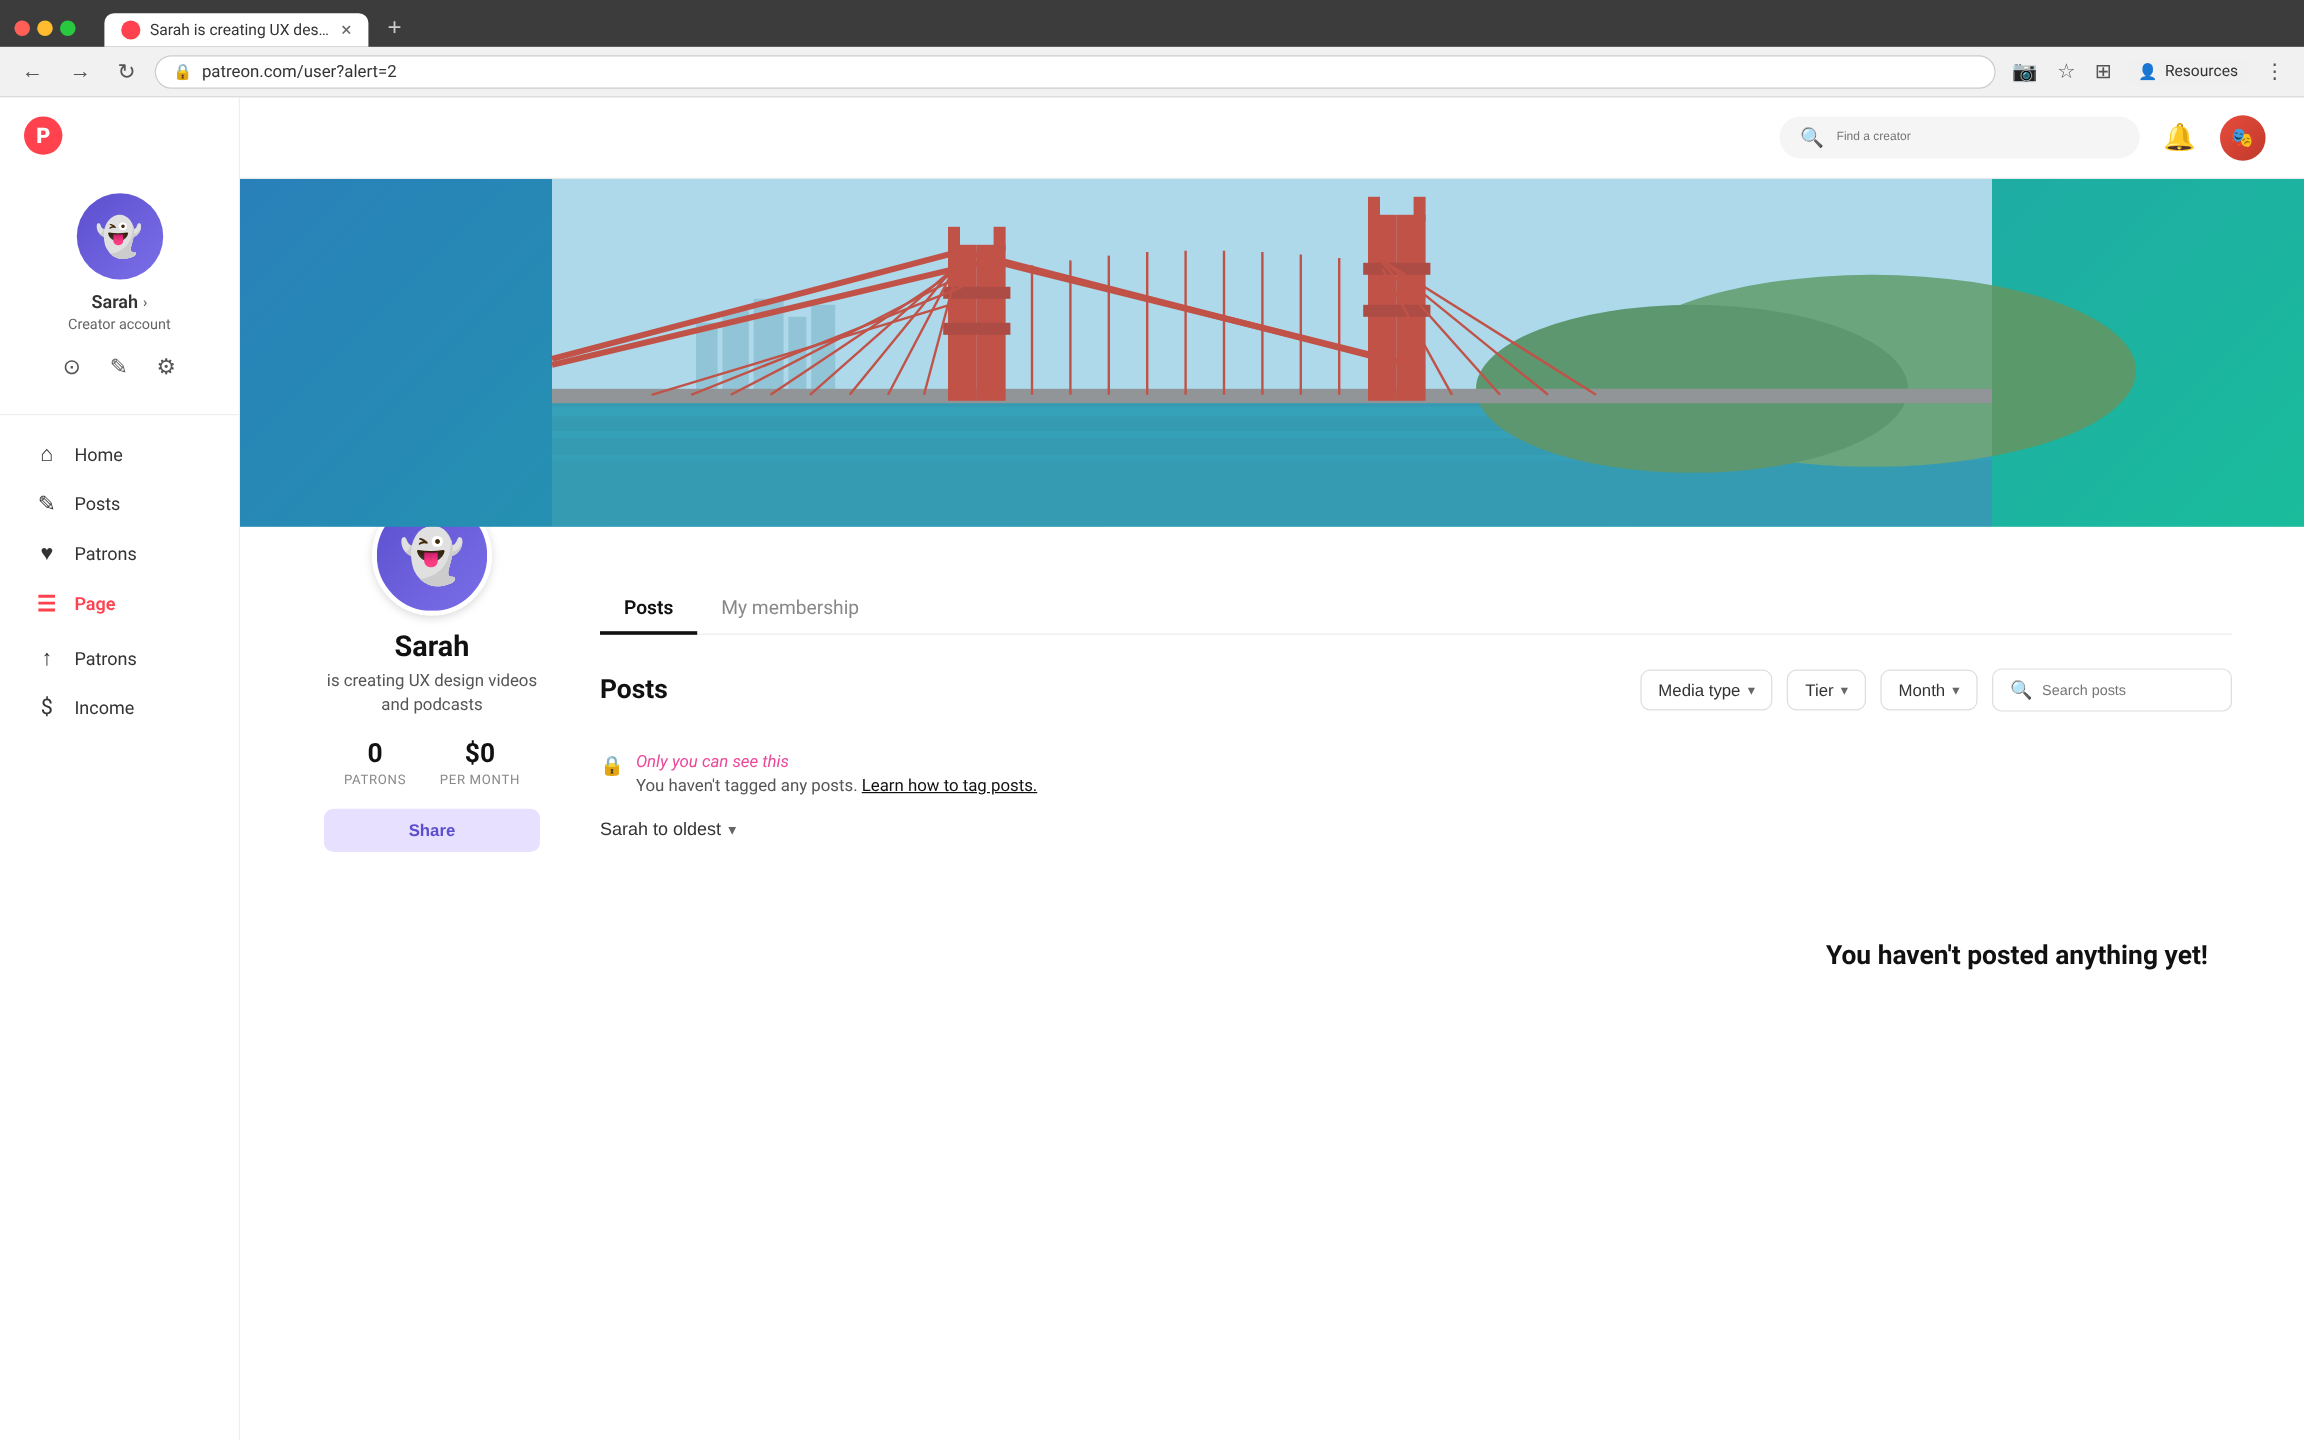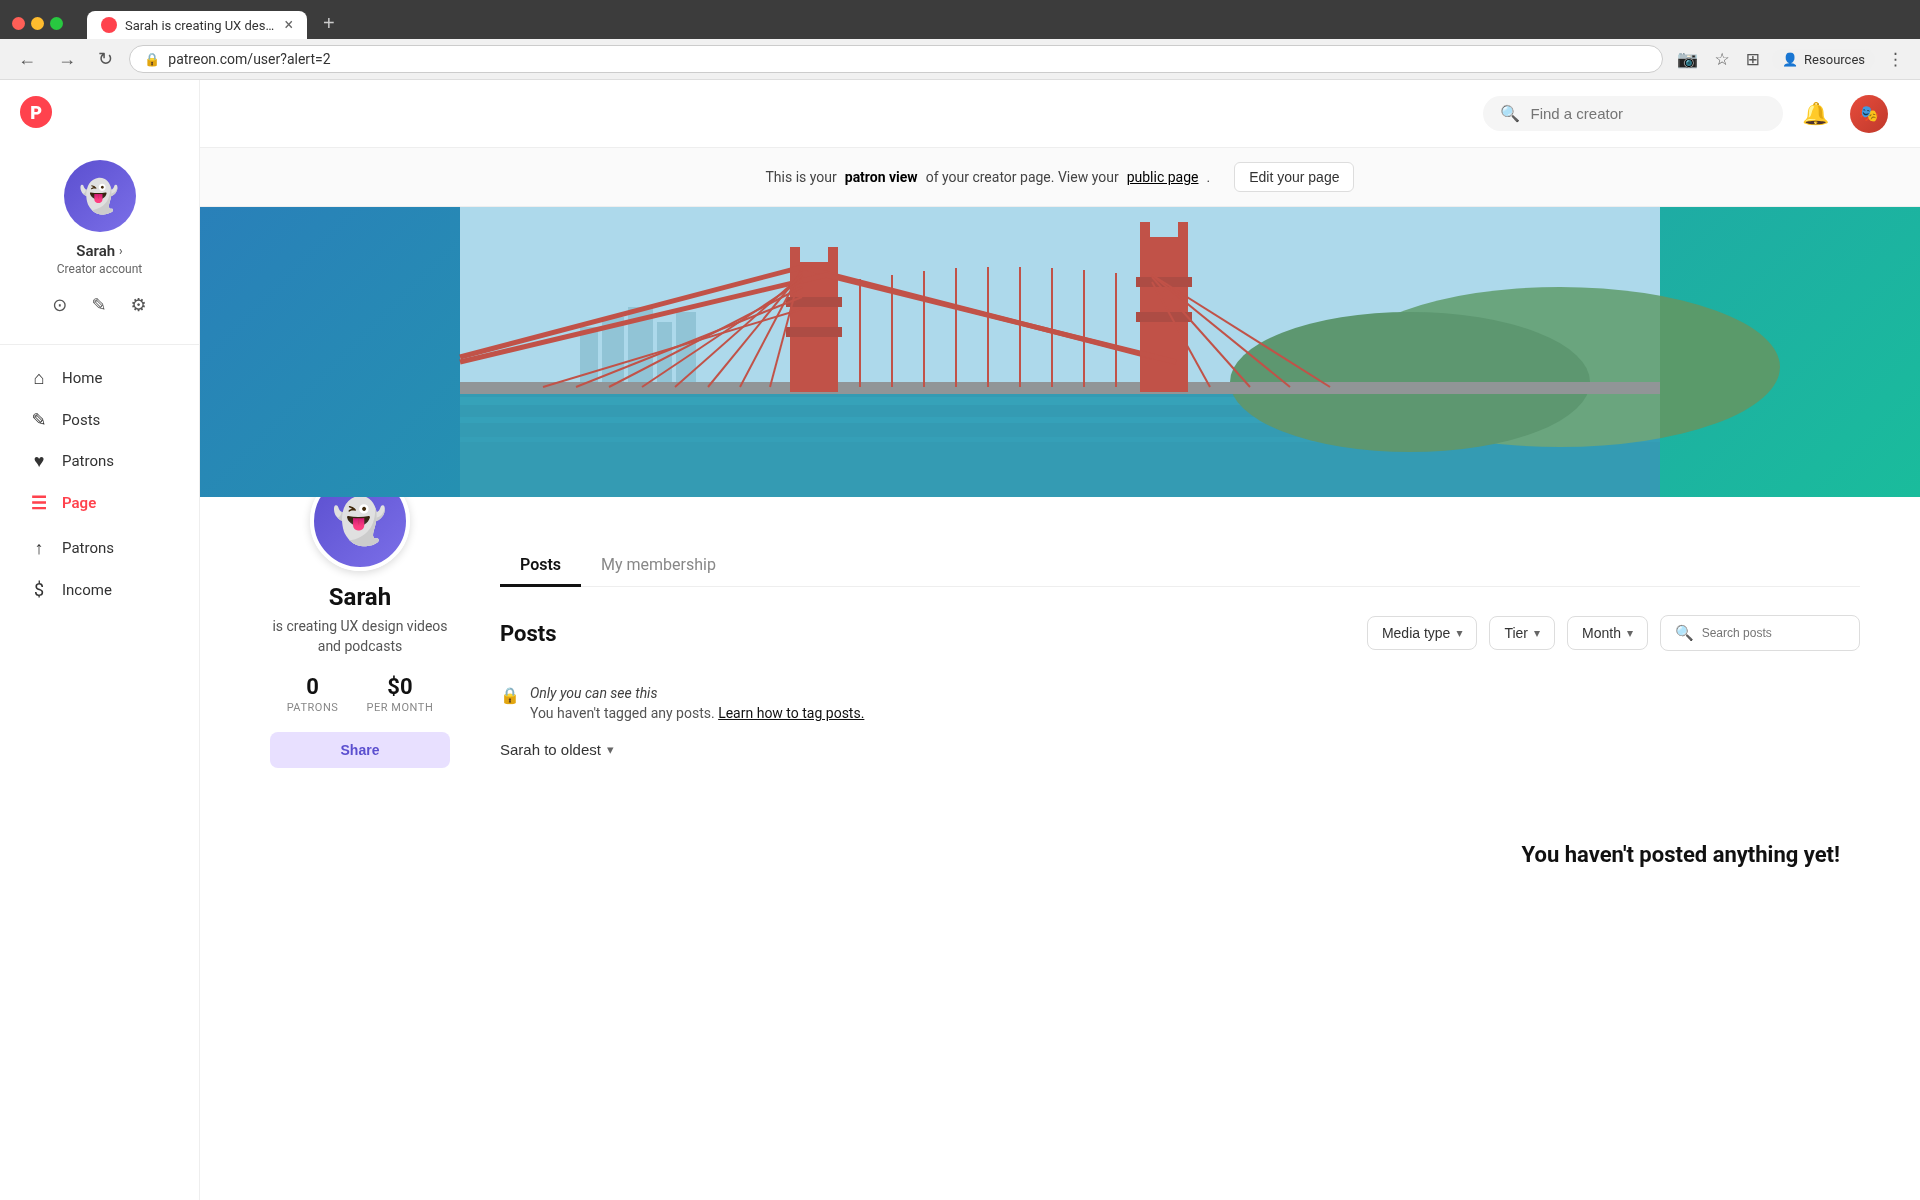--- a/index.html
+++ b/index.html
@@ -50,21 +50,21 @@
     .creator-resources { font-size: 13px; color: #333; cursor: pointer; font-weight: 500; }
 
     
     .main { flex: 1; overflow-y: auto; display: flex; flex-direction: column; }
 
     
     .app-header { height: 68px; background: #fff; border-bottom: 1px solid #eee; display: flex; align-items: center; justify-content: space-between; padding: 0 32px; flex-shrink: 0; }
     .patreon-p { width: 32px; height: 32px; background: #ff424d; border-radius: 50%; display: flex; align-items: center; justify-content: center; color: white; font-weight: 900; font-size: 18px; }
     .header-right { display: flex; align-items: center; gap: 20px; }
     .search-bar { display: flex; align-items: center; gap: 10px; background: #f5f5f5; border-radius: 24px; padding: 8px 18px; width: 300px; }
-    .search-input { background: none; border: none; outline: none; font-size: 15px; color: #0f172a; flex: 1; }
+    .search-input { background: none; border: none; outline: none; font-size: 10px; color: #0f172a; flex: 1; }
     .search-icon { color: #888; font-size: 16px; }
     .notif-btn { background: none; border: none; cursor: pointer; font-size: 22px; color: #333; position: relative; }
     .user-avatar { width: 38px; height: 38px; border-radius: 50%; background: linear-gradient(135deg, #e74c3c, #c0392b); display: flex; align-items: center; justify-content: center; color: white; font-size: 16px; cursor: pointer; overflow: hidden; }
 
     
     .patron-banner { background: #fafafa; border-bottom: 1px solid #eee; padding: 14px 40px; display: flex; align-items: center; justify-content: center; gap: 8px; font-size: 14px; color: #444; }
     .patron-banner b { color: #000; }
     .public-page-link { color: #000; text-decoration: underline; cursor: pointer; }
     .edit-page-btn { background: #fff; border: 1px solid #ddd; border-radius: 6px; padding: 6px 14px; font-size: 14px; cursor: pointer; margin-left: 16px; color: #333; font-weight: 500; }
 
@@ -97,21 +97,21 @@
     .posts-filters { display: flex; gap: 12px; align-items: center; }
     .filter-btn { display: flex; align-items: center; gap: 6px; background: #fff; border: 1.5px solid #ddd; border-radius: 8px; padding: 8px 14px; font-size: 14px; color: #333; cursor: pointer; font-weight: 500; }
     .filter-chevron { font-size: 12px; color: #666; }
     .search-posts-input { display: flex; align-items: center; gap: 8px; background: #fff; border: 1.5px solid #ddd; border-radius: 8px; padding: 8px 14px; width: 200px; }
     .search-posts-input input { border: none; outline: none; font-size: 12px; color: #888; flex: 1; background: none; }
     .search-posts-icon { color: #888; font-size: 15px; }
 
     
     .tag-notice { display: flex; align-items: flex-start; gap: 10px; padding: 14px 0 8px; font-size: 14px; color: #555; }
     .lock-icon { color: #888; font-size: 16px; flex-shrink: 0; margin-top: 1px; }
-    .only-you { color: #404040; font-size: 14px; font-style: italic; margin-bottom: 4px; }
+    .only-you { color: #ec4899; font-size: 14px; font-style: italic; margin-bottom: 4px; }
 
     
     .sort-row { display: flex; align-items: center; gap: 8px; margin: 12px 0 24px; }
     .sort-btn { display: flex; align-items: center; gap: 6px; background: none; border: none; font-size: 15px; color: #333; cursor: pointer; font-weight: 500; }
     .sort-chevron { font-size: 13px; color: #666; }
 
     
     .no-posts { text-align: right; padding: 60px 20px; }
     .no-posts-title { font-size: 22px; font-weight: 700; color: #111; margin-bottom: 12px; }
 
@@ -228,28 +228,20 @@
           <span>🔔</span>
         </button>
         <div class="user-avatar">
           <span>🎭</span>
         </div>
       </div>
     </div>
 
     <div class="page-content">
 
-      <div class="patron-banner">
-        <span>This is your </span>
-        <b>patron view</b>
-        <span> of your creator page. View your </span>
-        <span class="public-page-link">public page</span>
-        <span>.</span>
-        <button class="edit-page-btn">Edit your page</button>
-      </div>
 
       <div class="cover-photo">
         <svg class="bridge-svg" viewBox="0 0 1200 290" xmlns="http://www.w3.org/2000/svg">
 
           <rect width="1200" height="290" fill="#a8d8ea"></rect>
 
           <rect x="120" y="120" width="18" height="60" fill="#7ab5c7" opacity="0.7"></rect>
           <rect x="142" y="110" width="22" height="70" fill="#7ab5c7" opacity="0.7"></rect>
           <rect x="168" y="100" width="25" height="80" fill="#7ab5c7" opacity="0.7"></rect>
           <rect x="197" y="115" width="15" height="65" fill="#7ab5c7" opacity="0.7"></rect>

